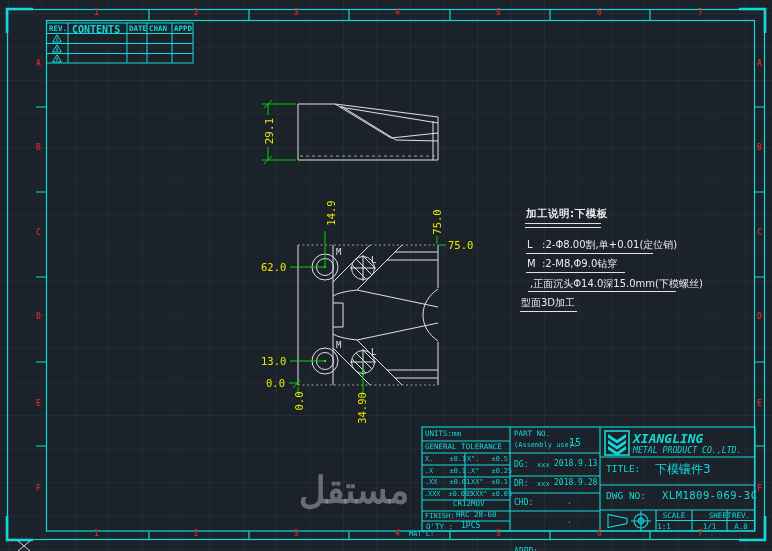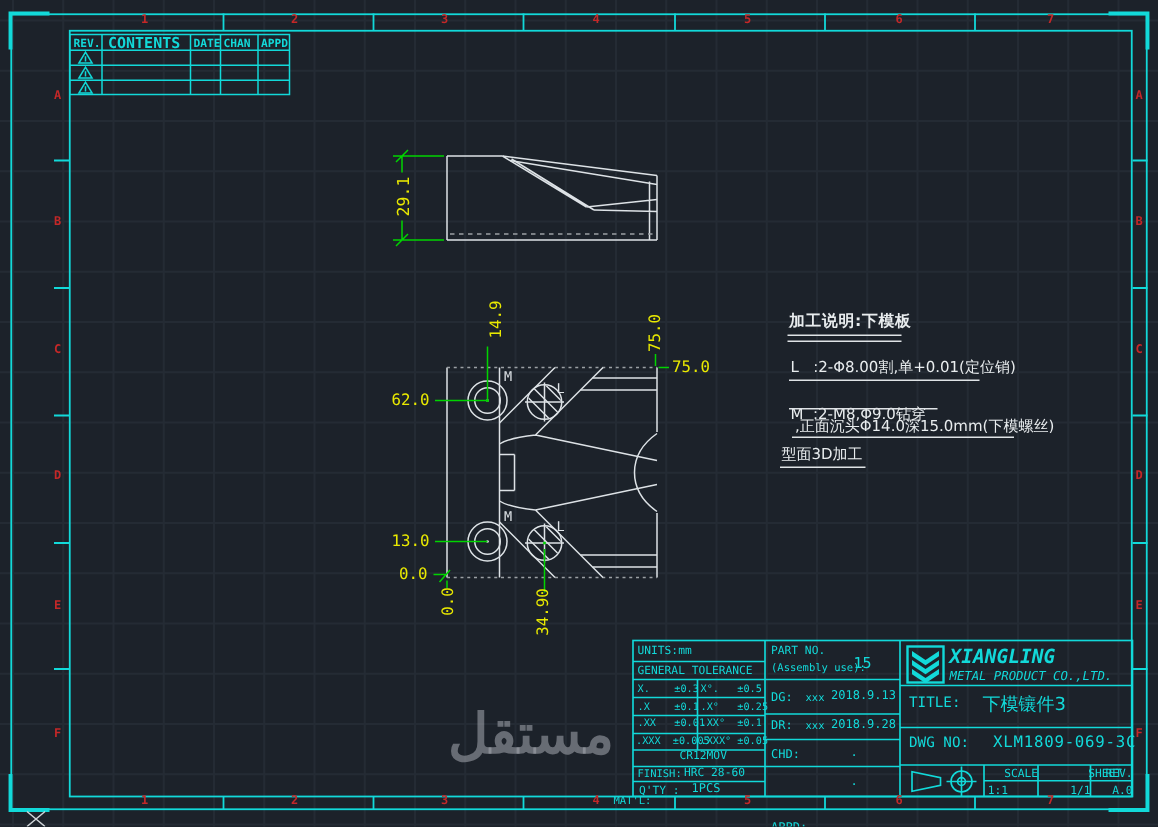--- a/index.html
+++ b/index.html
@@ -18,21 +18,21 @@
   .cy{color:#12d9d9;}
   .red{color:#c42828;font-weight:bold;font-size:8px;}
   .dim{position:absolute;white-space:pre;color:#e9e900;font-size:10.5px;}
   .dimr{position:absolute;white-space:pre;color:#e9e900;font-size:10.5px;transform:translate(-50%,-50%) rotate(-90deg);}
   .lbl{position:absolute;color:#dde2e6;font-size:9px;}
   .note{position:absolute;white-space:pre;color:#e8ecee;font-family:"DejaVu Sans","Liberation Sans",sans-serif;}
   .nline{position:absolute;height:0;border-top:1px solid #dfe3e6;}
   .ndbl{position:absolute;height:3px;border-top:1px solid #dfe3e6;border-bottom:1px solid #dfe3e6;}
   .ital{font-style:italic;}
   .b{font-weight:bold;}
-  .ctr{text-align:right;}
+  .ctr{text-align:center;}
   .wm{position:absolute;left:278px;top:472px;width:152px;text-align:center;
       font-family:Liberation Serif, serif;pointer-events:none;}
   .wm .word{font-size:37px;font-weight:bold;color:rgba(165,170,176,0.55);line-height:1.0;}
   .wm .dom{font-size:19px;letter-spacing:1px;color:rgba(150,156,162,0.45);margin-top:-2px;}
 </style>
 </head>
 <body>
 
 <svg class="canvas" width="772" height="551" viewBox="0 0 772 551">
 
@@ -219,21 +219,21 @@
 <div class="dim" style="left:261px;top:355px;">13.0</div>
 <div class="dim" style="left:266px;top:377px;">0.0</div>
 <div class="dimr" style="left:299px;top:401px;">0.0</div>
 <div class="dimr" style="left:362px;top:408px;">34.90</div>
 
 <div>
   <div class="note b" style="left:526px;top:207px;font-size:10.5px;letter-spacing:0.5px;">加工说明:下模板</div>
   <div class="ndbl" style="left:525px;top:223px;width:76px;"></div>
   <div class="note" style="left:527px;top:238px;font-size:10px;">L   :2-Φ8.00割,单+0.01(定位销)</div>
   <div class="nline" style="left:526px;top:253px;width:127px;"></div>
-  <div class="note" style="left:527px;top:269px;font-size:10px;">M  :2-M8,Φ9.0钻穿</div>
+  <div class="note" style="left:527px;top:257px;font-size:10px;">M  :2-M8,Φ9.0钻穿</div>
   <div class="nline" style="left:526px;top:271.5px;width:99px;"></div>
   <div class="note" style="left:530px;top:277px;font-size:10px;">,正面沉头Φ14.0深15.0mm(下模螺丝)</div>
   <div class="nline" style="left:528px;top:291px;width:148px;"></div>
   <div class="note" style="left:521px;top:296px;font-size:10px;">型面3D加工</div>
   <div class="nline" style="left:520px;top:310.5px;width:57px;"></div>
 </div>
 
 <div>
 
   <div class="t cy" style="left:425px;top:430px;font-size:7.5px;">UNITS:mm</div>

